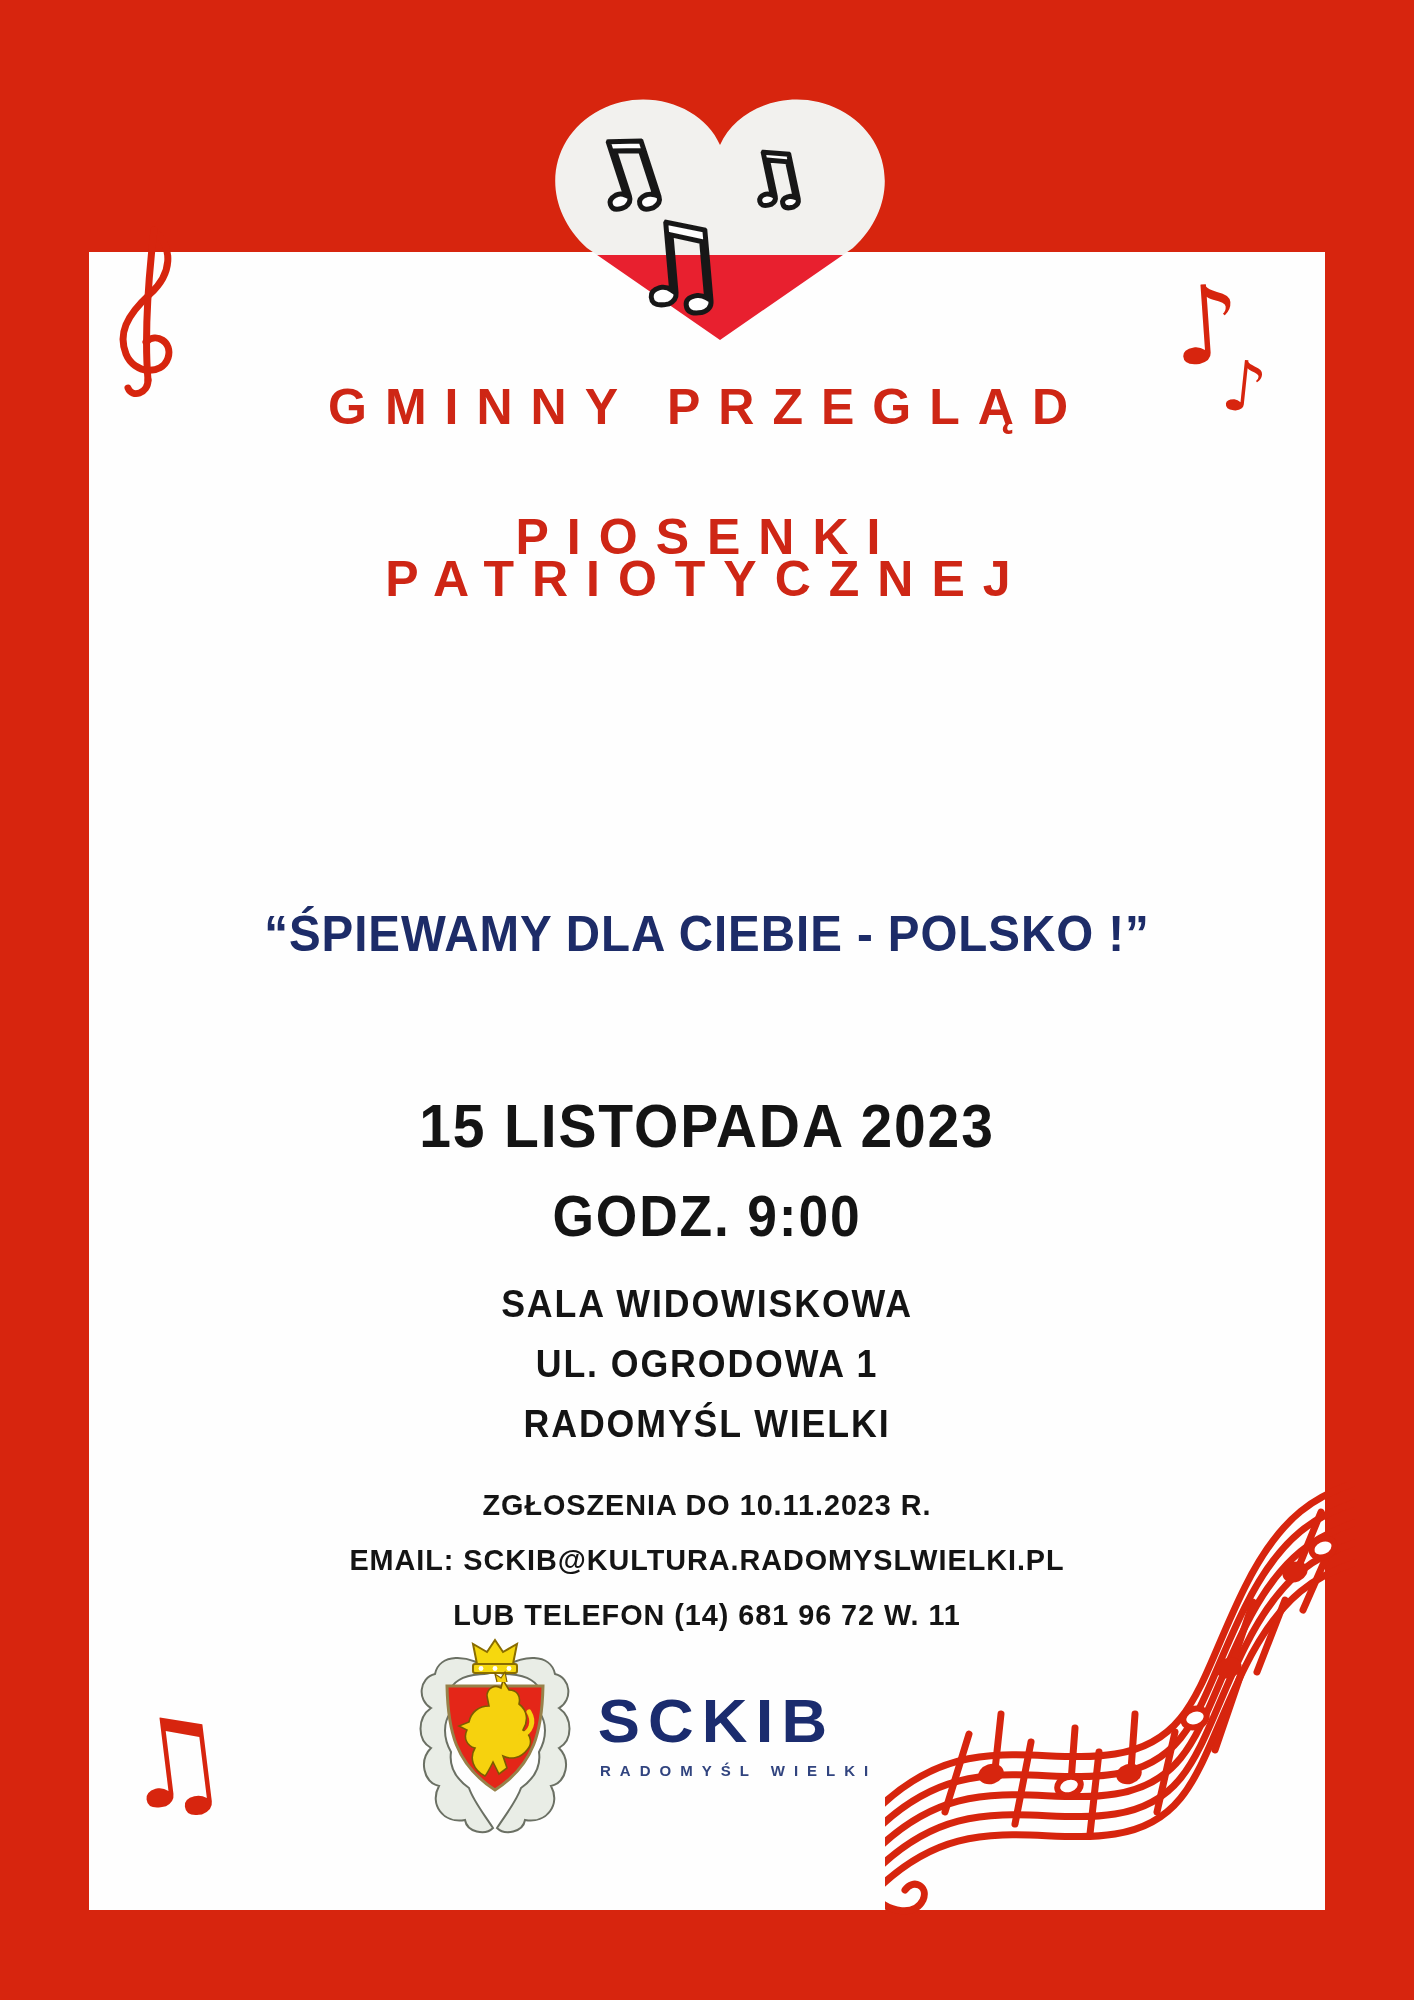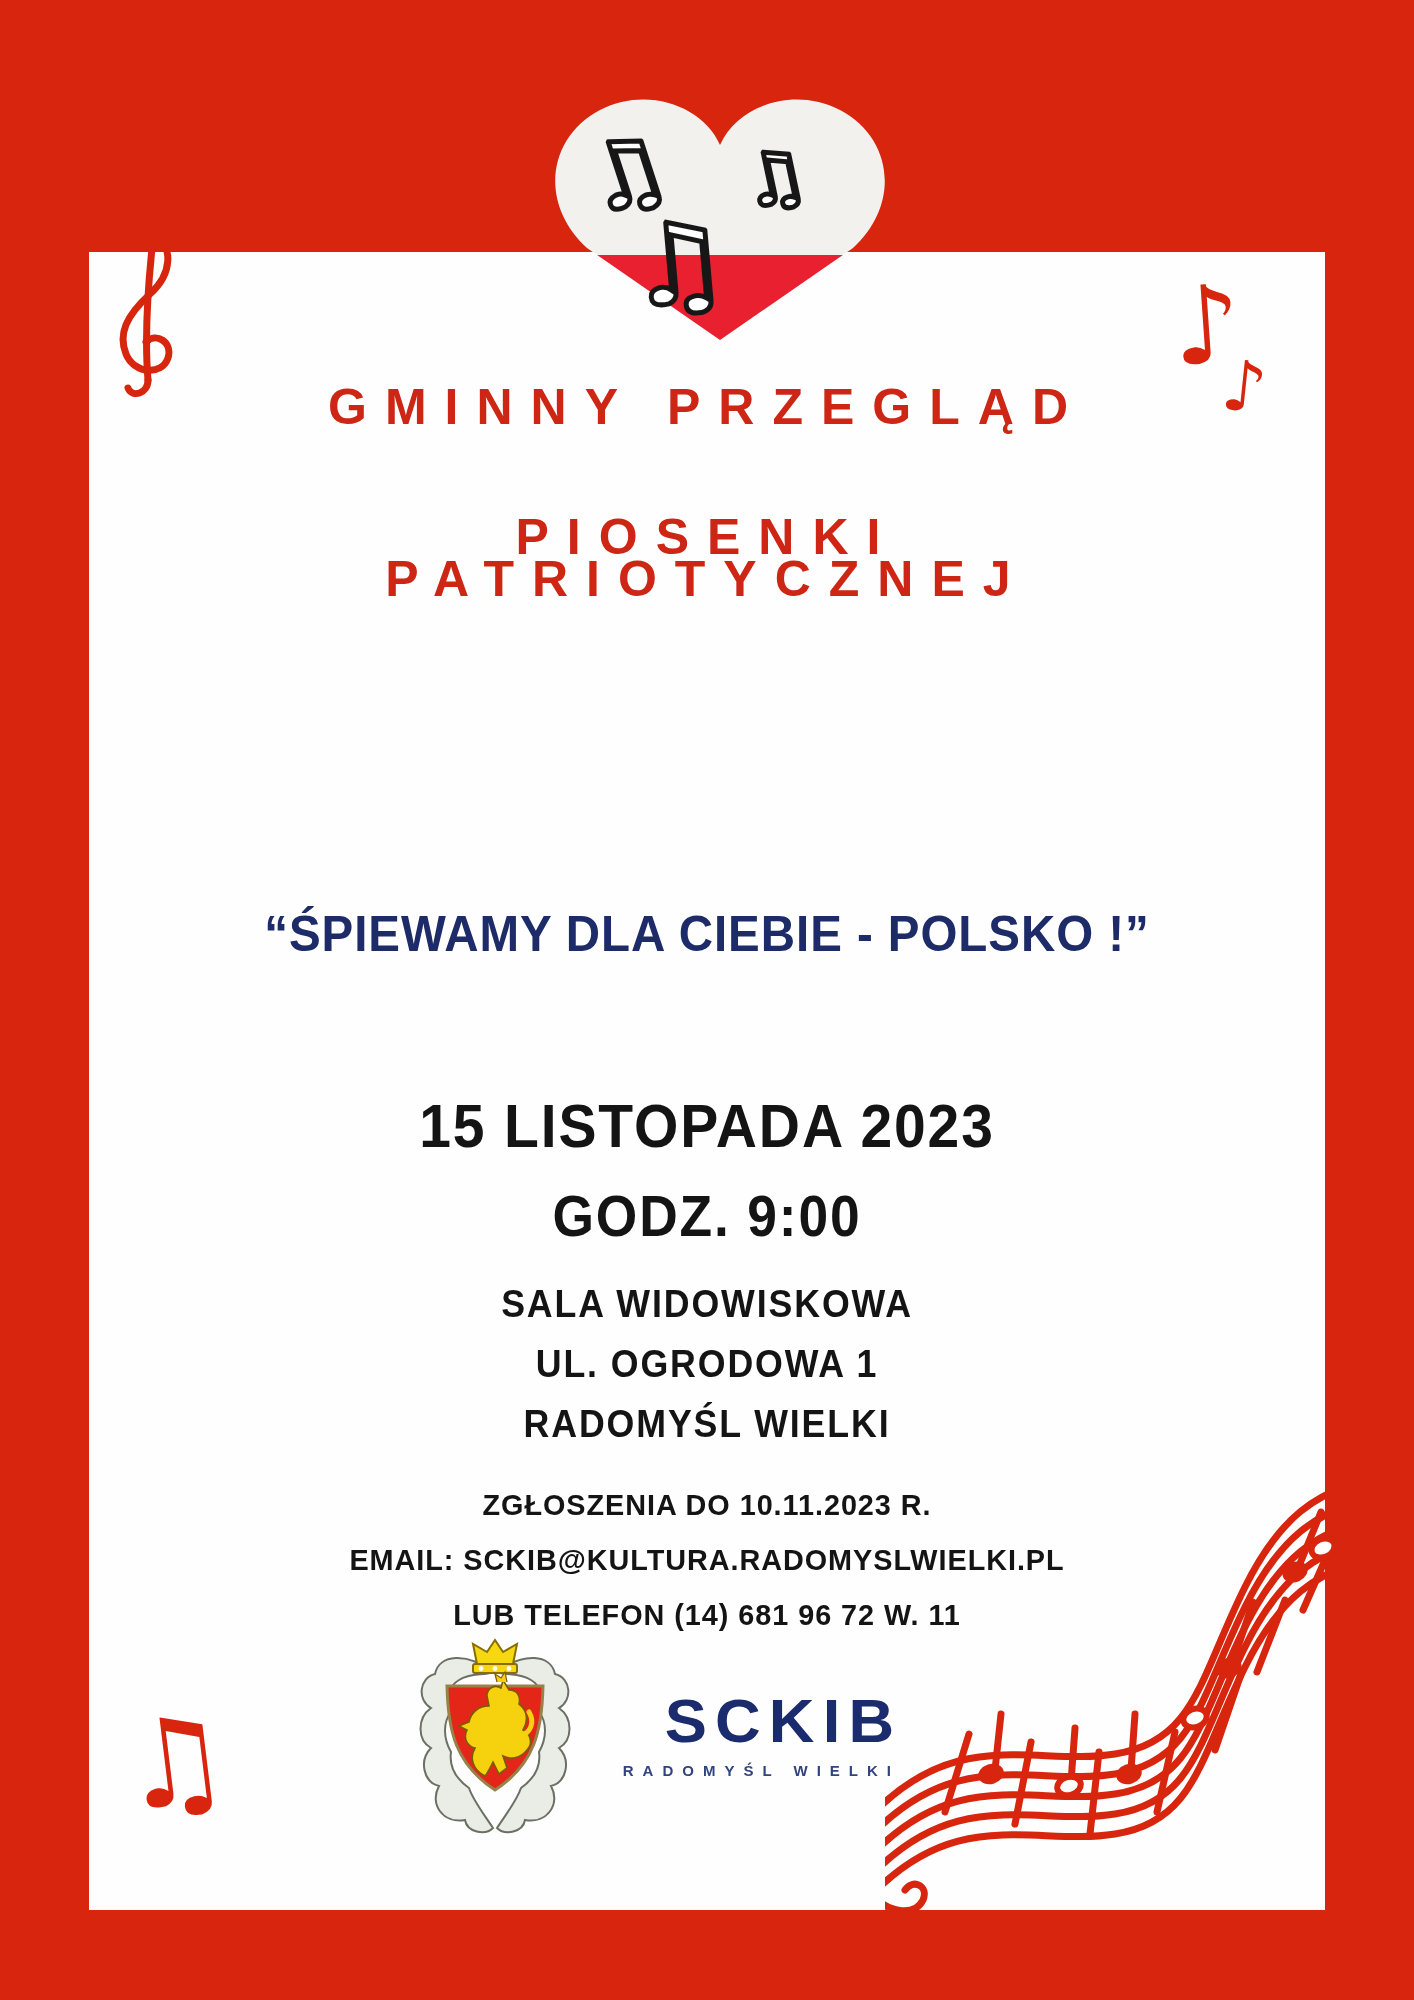--- a/index.html
+++ b/index.html
@@ -39,21 +39,21 @@
   .note-outline{
     position:absolute;color:#ffffff;
     -webkit-text-stroke:5px #171717;
     font-family:"DejaVu Sans",sans-serif;line-height:1;
   }
   .note-red{
     position:absolute;color:#d7250e;
     font-family:"DejaVu Sans",sans-serif;line-height:1;
   }
   .sckib{
-    position:absolute;left:600px;top:1685px;width:300px;text-align:right;
+    position:absolute;left:600px;top:1685px;width:300px;text-align:left;
   }
   .sckib-brand{
     color:#1b2c6e;font-weight:800;font-size:62px;letter-spacing:8px;
     transform:scaleX(1.02);display:inline-block;
   }
   .sckib-caption{
     color:#31447f;font-weight:600;font-size:15px;letter-spacing:9px;
     margin-top:6px;
   }
 </style>

